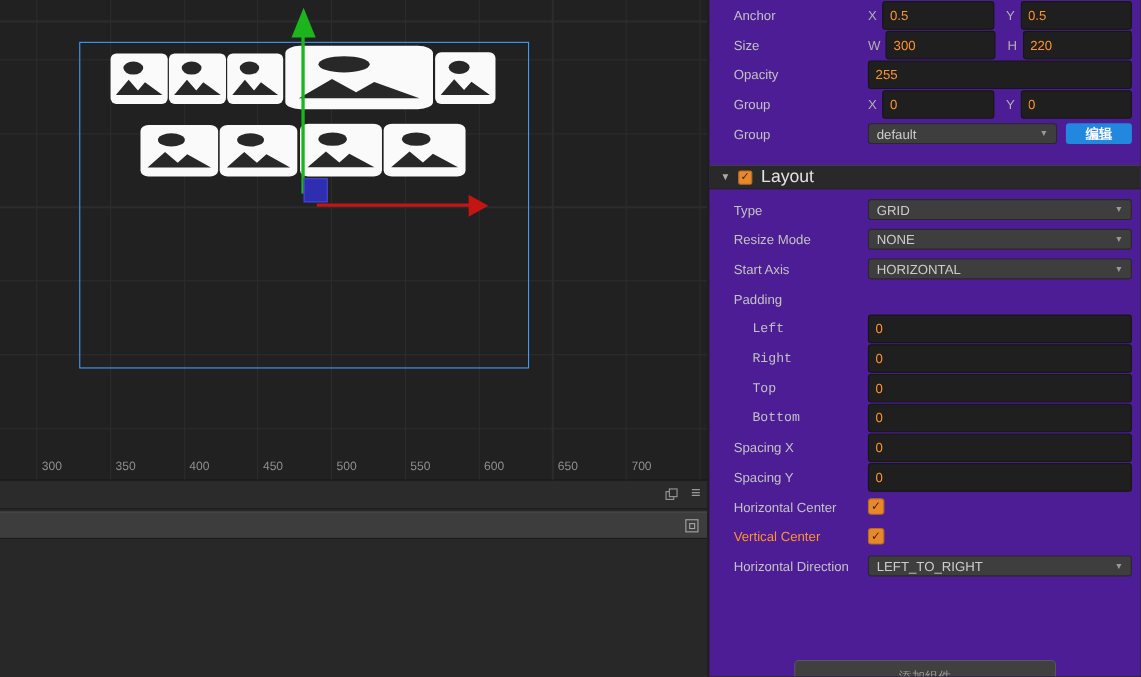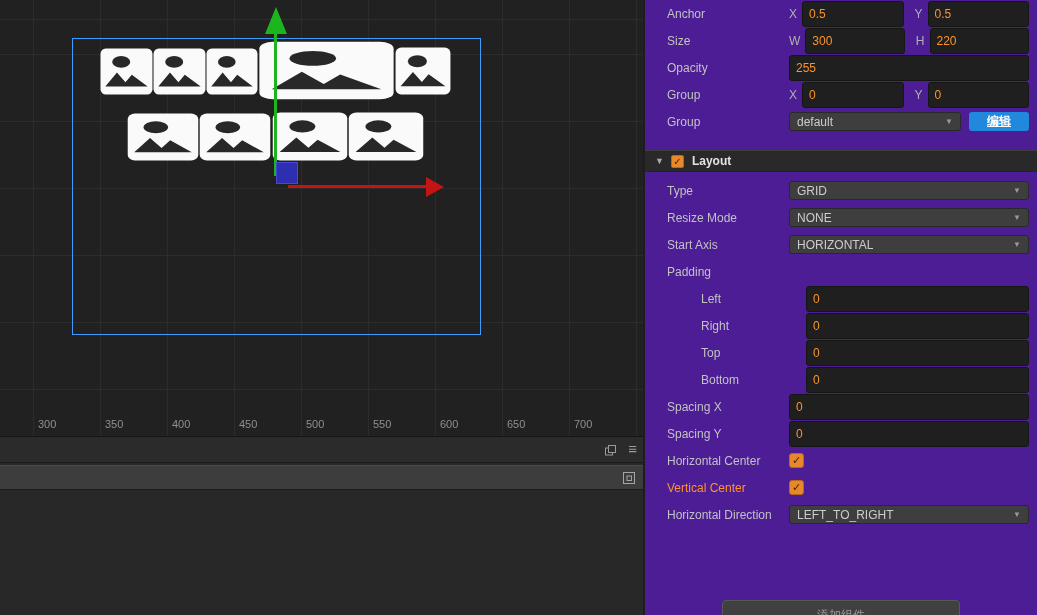--- a/index.html
+++ b/index.html
@@ -35,41 +35,41 @@
   .strip2{position:absolute;left:0;top:465px;width:643px;height:25px;background:#3d3d3d;
     border-top:1px solid #4b4b4b;border-bottom:1px solid #1c1c1c;box-sizing:border-box;}
   .strip2 .pop-ic{position:absolute;right:7px;top:5px;}
   .strip3{position:absolute;left:0;top:490px;width:643px;height:125px;background:#282828;}
   
   .vdiv{position:absolute;left:643px;top:0;width:2px;height:615px;background:#1d1d1d;}
   
   .insp{position:absolute;left:645px;top:0;width:392px;height:615px;background:#4c1d95;overflow:hidden;}
   .irow{display:flex;align-items:center;height:27px;}
   .ilabel{flex:none;width:122px;padding-left:22px;font-size:12px;color:#c2c2c2;white-space:nowrap;box-sizing:content-box;}
-  .ind .ilabel{padding-left:56px;width:105px;}
+  .ind .ilabel{padding-left:39px;width:105px;font-family:Liberation Mono, monospace;}
   .olabel{color:#fd942b;}
   .ifields{flex:1;display:flex;align-items:center;margin-right:8px;min-width:0;}
   .axis{font-size:12px;color:#b0b0b0;margin-right:5px;flex:none;}
   .axis.second{margin-left:11px;}
   input.fld{flex:1;min-width:0;height:19px;background:#1f1f1f;border:1px solid #161616;border-radius:3px;
     color:#fd942b;font-size:12px;padding:12px 6px;font-family:inherit;box-sizing:border-box;outline:none;}
   .dd{flex:1;min-width:0;height:19px;background:#3e3e3e;border:1px solid #292929;border-radius:3px;
     display:flex;align-items:center;font-size:12px;color:#cccccc;padding:0 7px;box-sizing:border-box;}
   .dd .arr{margin-left:auto;font-size:8px;color:#999;}
   .swatch{flex:1;height:16px;background:#ffffff;border:1px solid #000;border-radius:2px;}
   .btn-edit{flex:none;width:60px;height:19px;margin-left:8px;background:#2188dd;border-radius:3px;
     color:#fff;font-size:12px;font-weight:bold;display:flex;align-items:center;justify-content:center;cursor:pointer;text-decoration:underline;}
   .chk{flex:none;width:15px;height:15px;border-radius:3px;background:#e8882a;border:1px solid #b36a1d;
     display:flex;align-items:center;justify-content:center;font-size:11px;font-weight:bold;color:#402400;box-sizing:border-box;}
   .chk.off{background:#242424;border-color:#191919;}
   .sechdr{height:22px;margin-top:15px;margin-bottom:5px;background:#292929;
     border-top:1px solid #3d3d3d;border-bottom:1px solid #232323;display:flex;align-items:center;padding:0 10px;box-sizing:border-box;}
   .sechdr .tri{font-size:9px;color:#aaa;margin-right:7px;flex:none;}
   .sechdr .chk{width:13px;height:13px;font-size:10px;margin-right:8px;border-radius:2px;}
-  .sechdr .ttl{font-size:12px;font-weight:bold;color:#e2e2e2;}
+  .sechdr .ttl{font-size:16px;font-weight:normal;color:#e2e2e2;}
   .hdr-icons{margin-left:auto;display:flex;gap:13px;margin-right:6px;align-items:center;}
   .addbtn{position:absolute;left:77px;top:600px;width:238px;height:40px;background:#404040;
     border:1px solid #575757;border-radius:4px;color:#9a9a9a;font-size:12px;
     display:flex;justify-content:center;align-items:flex-start;padding-top:6px;box-sizing:border-box;cursor:pointer;}
 </style>
 </head>
 <body>
 
 <svg width="0" height="0" style="position:absolute">
   <defs>

